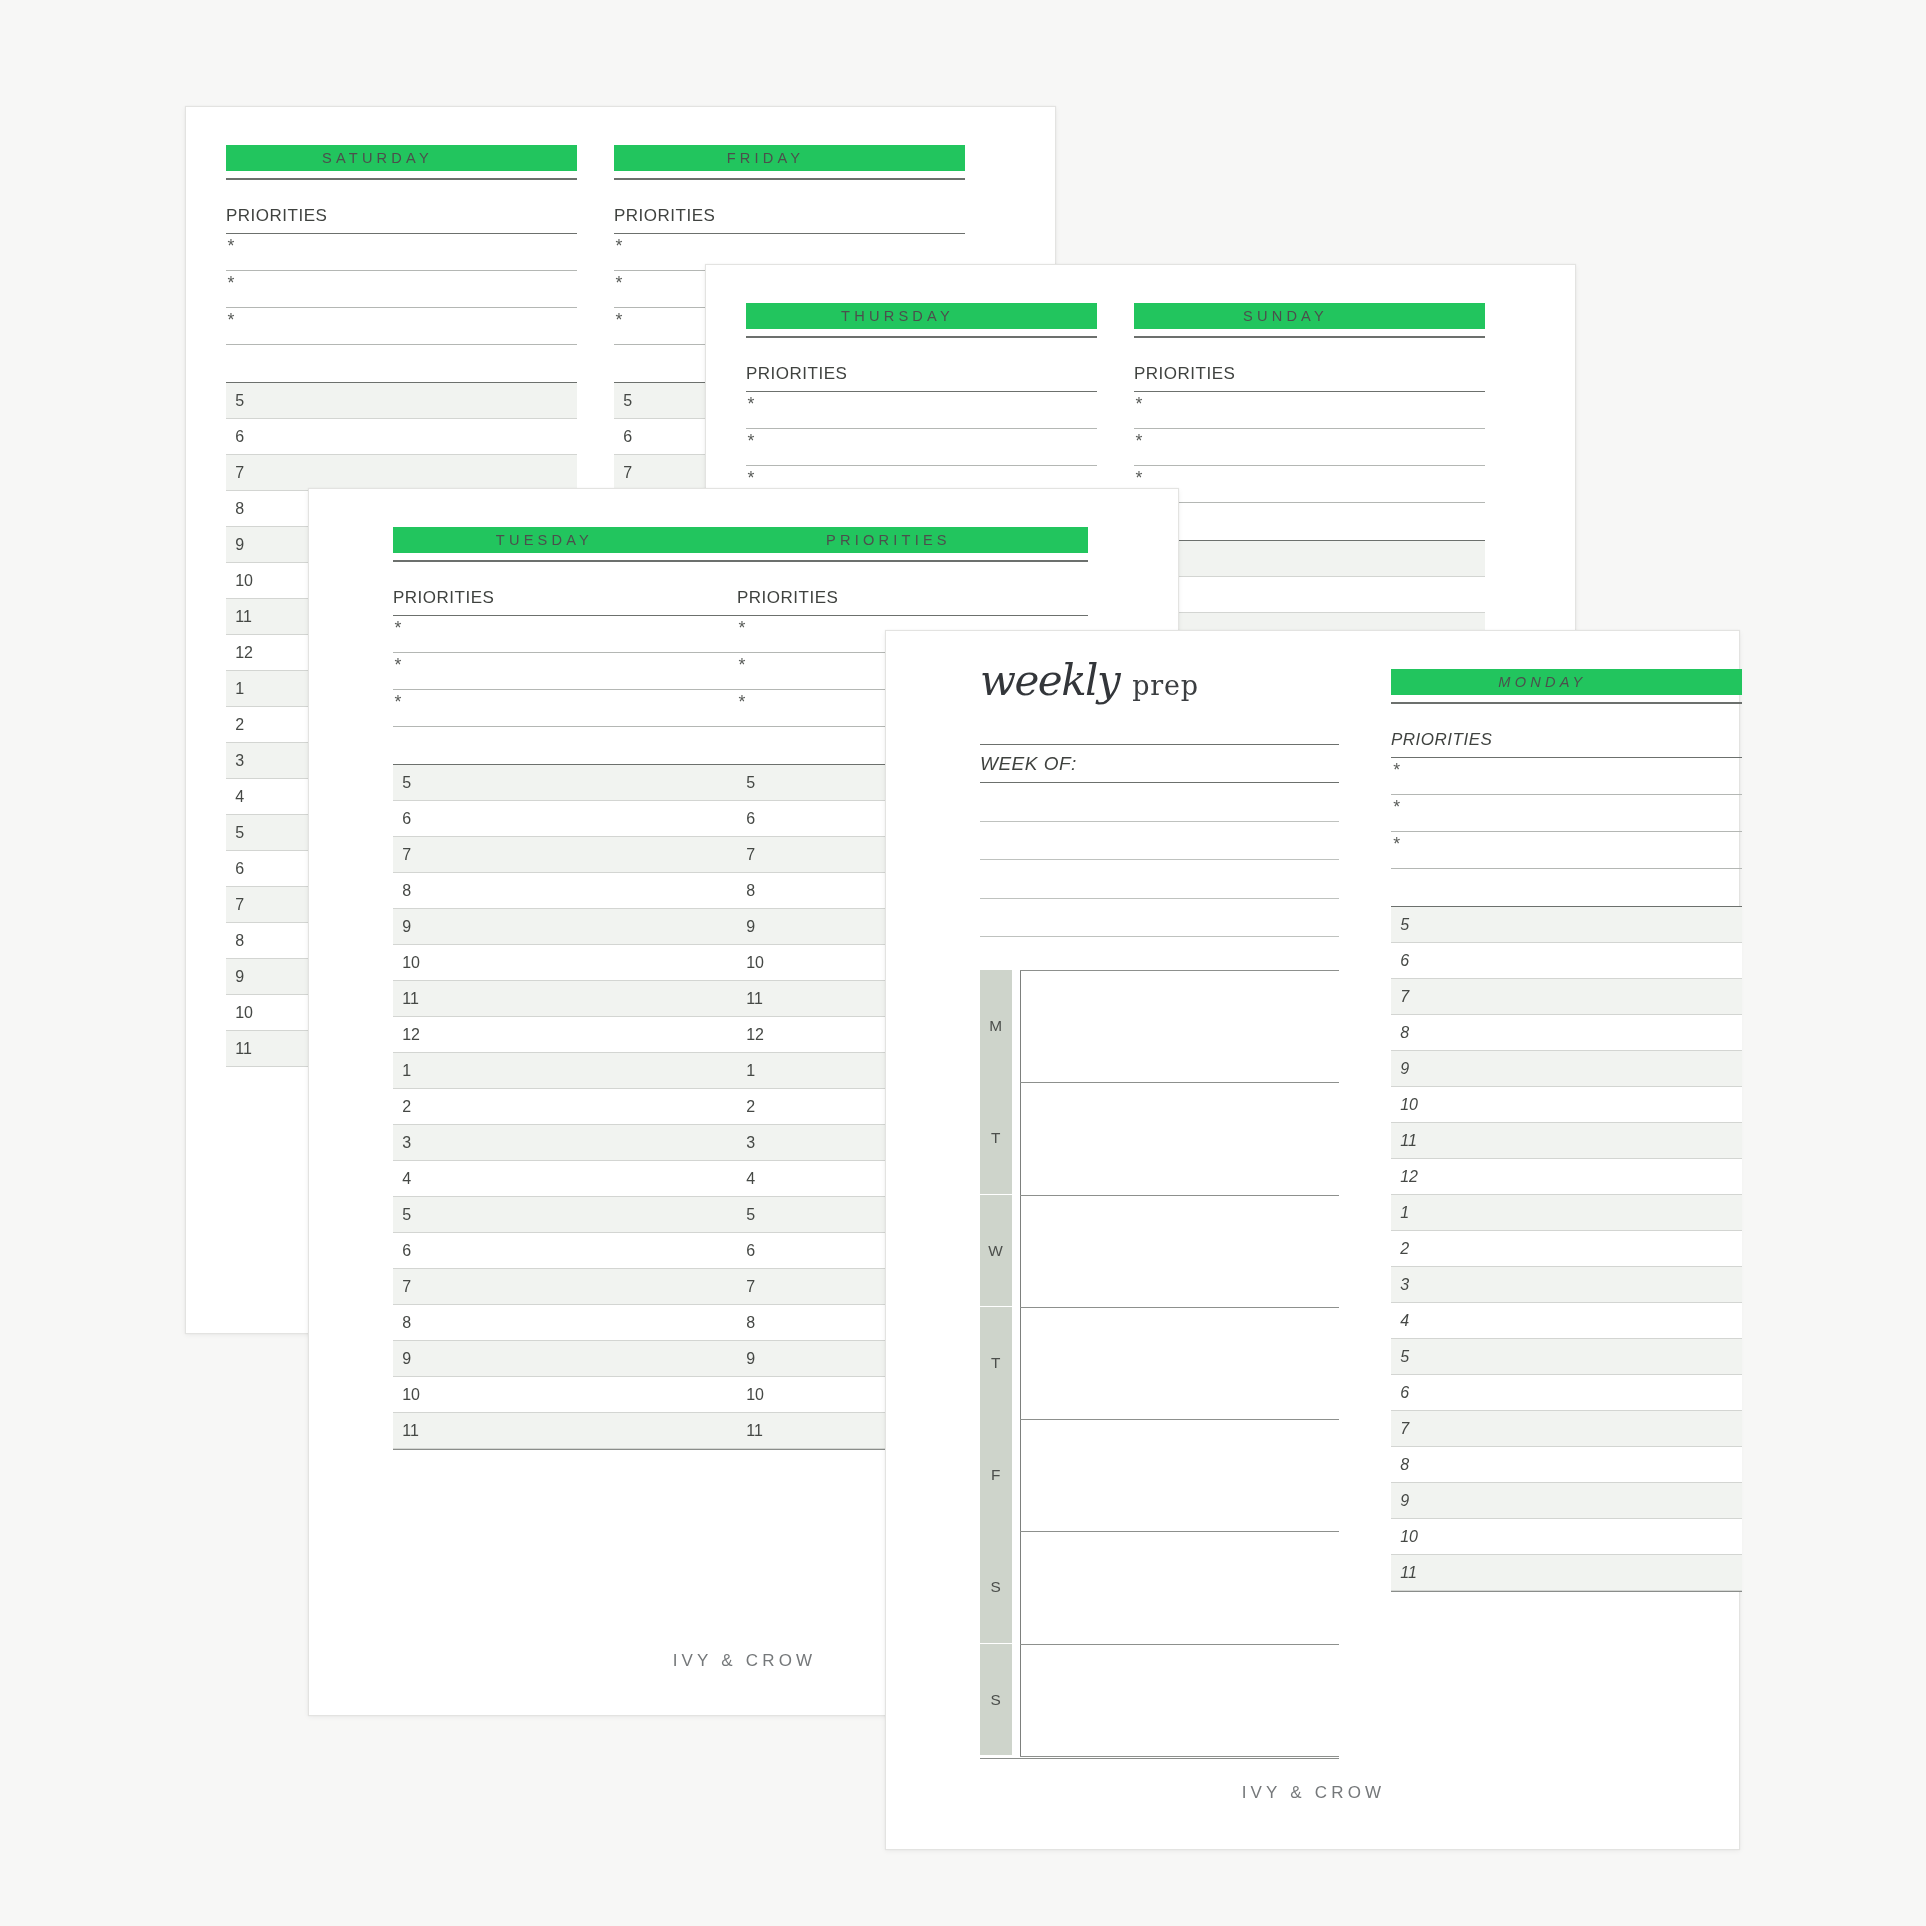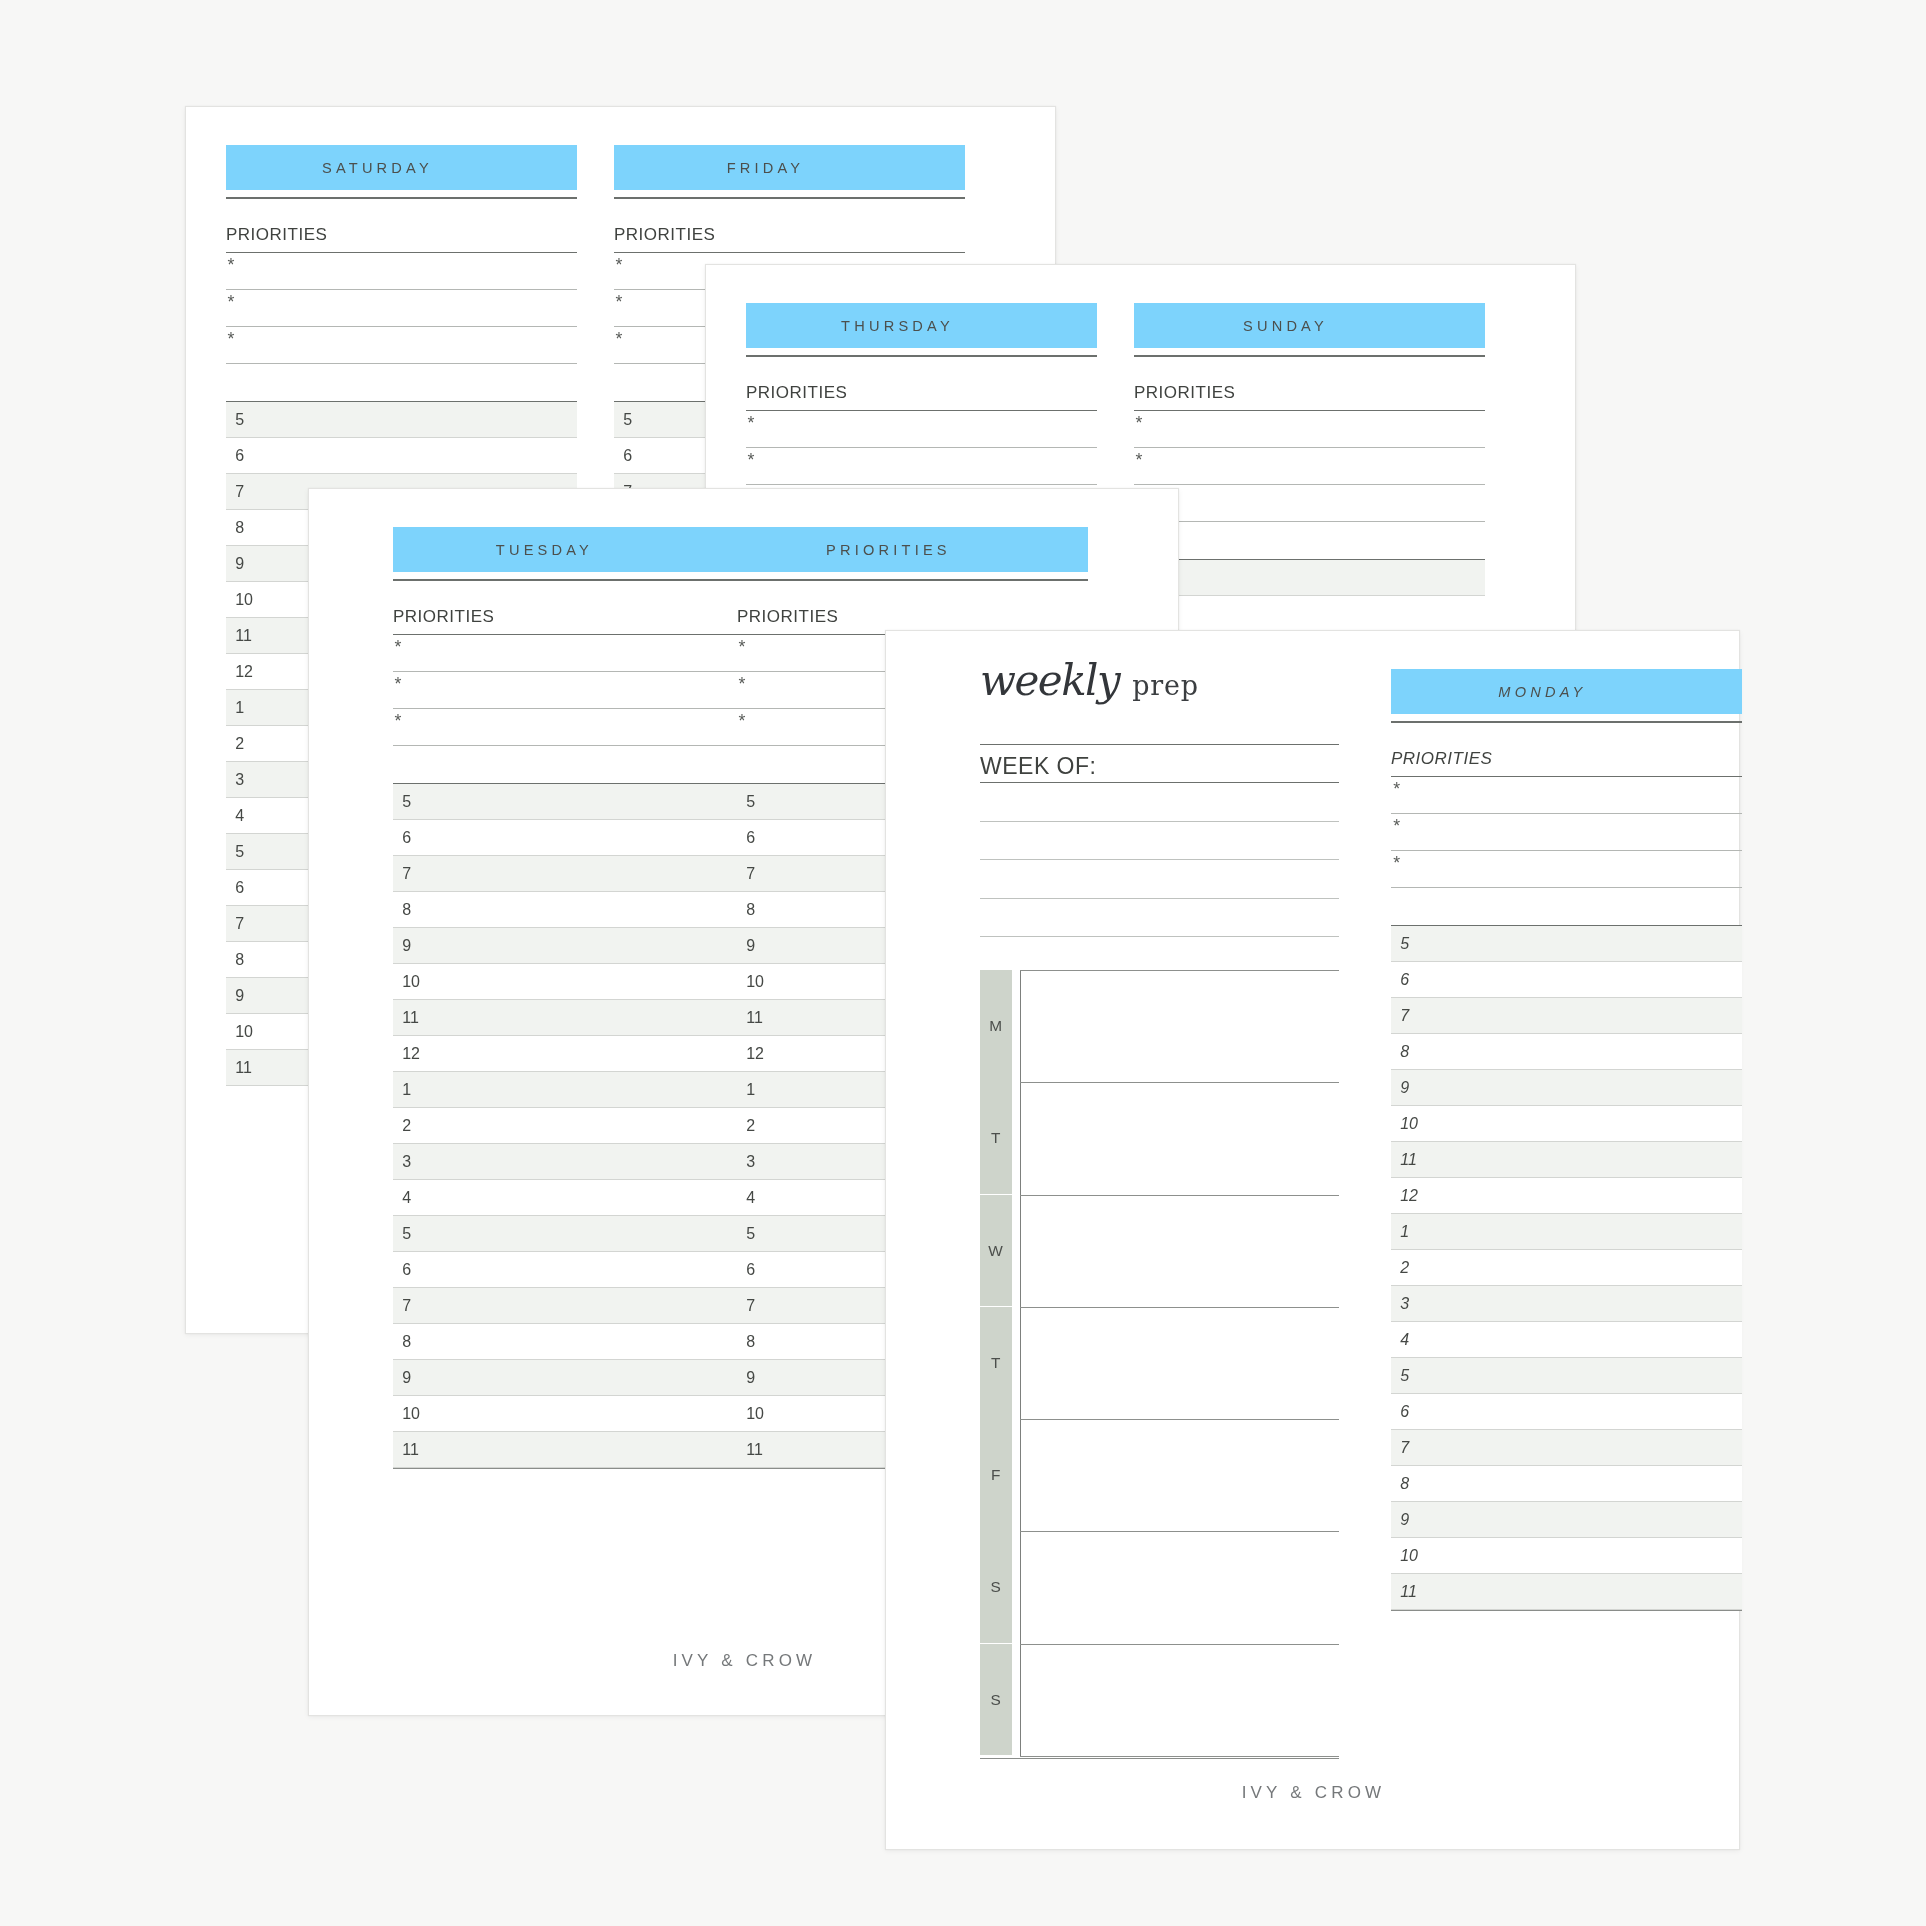--- a/index.html
+++ b/index.html
@@ -25,22 +25,22 @@
     background: #ffffff;
     border: 0.8px solid #e3e3e1;
     box-shadow: 0 1.5px 5.4px rgba(0,0,0,0.055), 0 0 0.8px rgba(0,0,0,0.10);
   }
 
   
   .daycol { position: absolute; }
 
   .day-head {
     position: relative;
-    height: 45px;
-    background: #7dd3fc;
+    height: 26px;
+    background: #22c55e;
     display: flex;
     align-items: center;
   }
   .day-head .label {
     flex: 1;
     text-align: center;
     font-size: 14.6px;
     letter-spacing: 4.2px;
     color: #4c4f4c;
     font-weight: 400;
@@ -136,23 +136,24 @@
     color: #3b3e41;
     letter-spacing: 0.8px;
     margin-left: 13px;
   }
 
   .wp-rule-strong { position: absolute; height: 1.4px; background: #6c706d; }
   .wp-rule-light  { position: absolute; height: 1px; background: #bfc2bf; }
 
   .wp-weekof {
     position: absolute;
-    font-size: 23px;
+    font-size: 19px;
     letter-spacing: 0.5px;
     color: #3f423f;
+    font-style: italic;
   }
 
   
   .wp-grid { position: absolute; }
   .wp-chip {
     position: absolute;
     left: 0;
     width: 32px;
     background: #ced4cb;
   }

